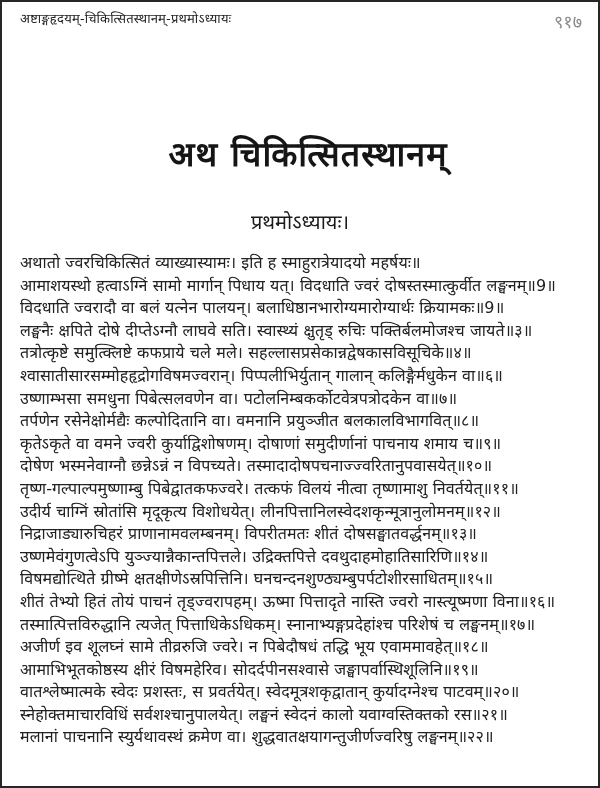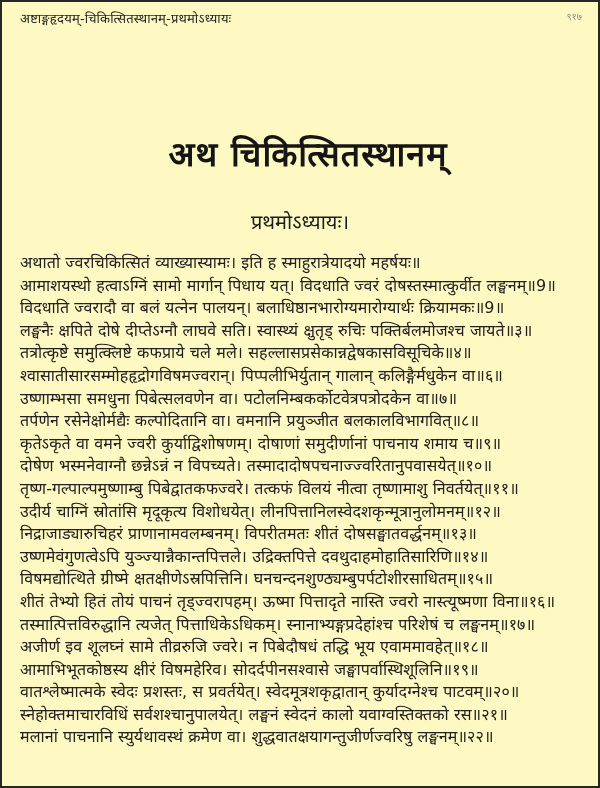--- a/index.html
+++ b/index.html
@@ -6,42 +6,42 @@
     margin: 0;
     padding: 0;
     background: #e8e8e6;
     font-family: "DejaVu Sans", sans-serif;
   }
   .page {
     position: relative;
     width: 600px;
     height: 788px;
     margin: 0;
-    background: #fef9c3;
+    background: #ffffff;
     box-sizing: border-box;
     border: 2px solid #262626;
     overflow: hidden;
     color: #1f1f1f;
   }
   .header {
     position: absolute;
     top: 7px;
     left: 18px;
     right: 16px;
     display: flex;
     justify-content: space-between;
     align-items: flex-start;
   }
   .header-title {
     font-size: 13px;
     letter-spacing: 0.2px;
     color: #232323;
   }
   .page-number {
-    font-size: 10px;
+    font-size: 18px;
     color: #8d8d8b;
   }
   .main-title {
     position: absolute;
     top: 128px;
     left: 0;
     width: 100%;
     text-align: center;
     font-size: 34px;
     font-weight: 700;

